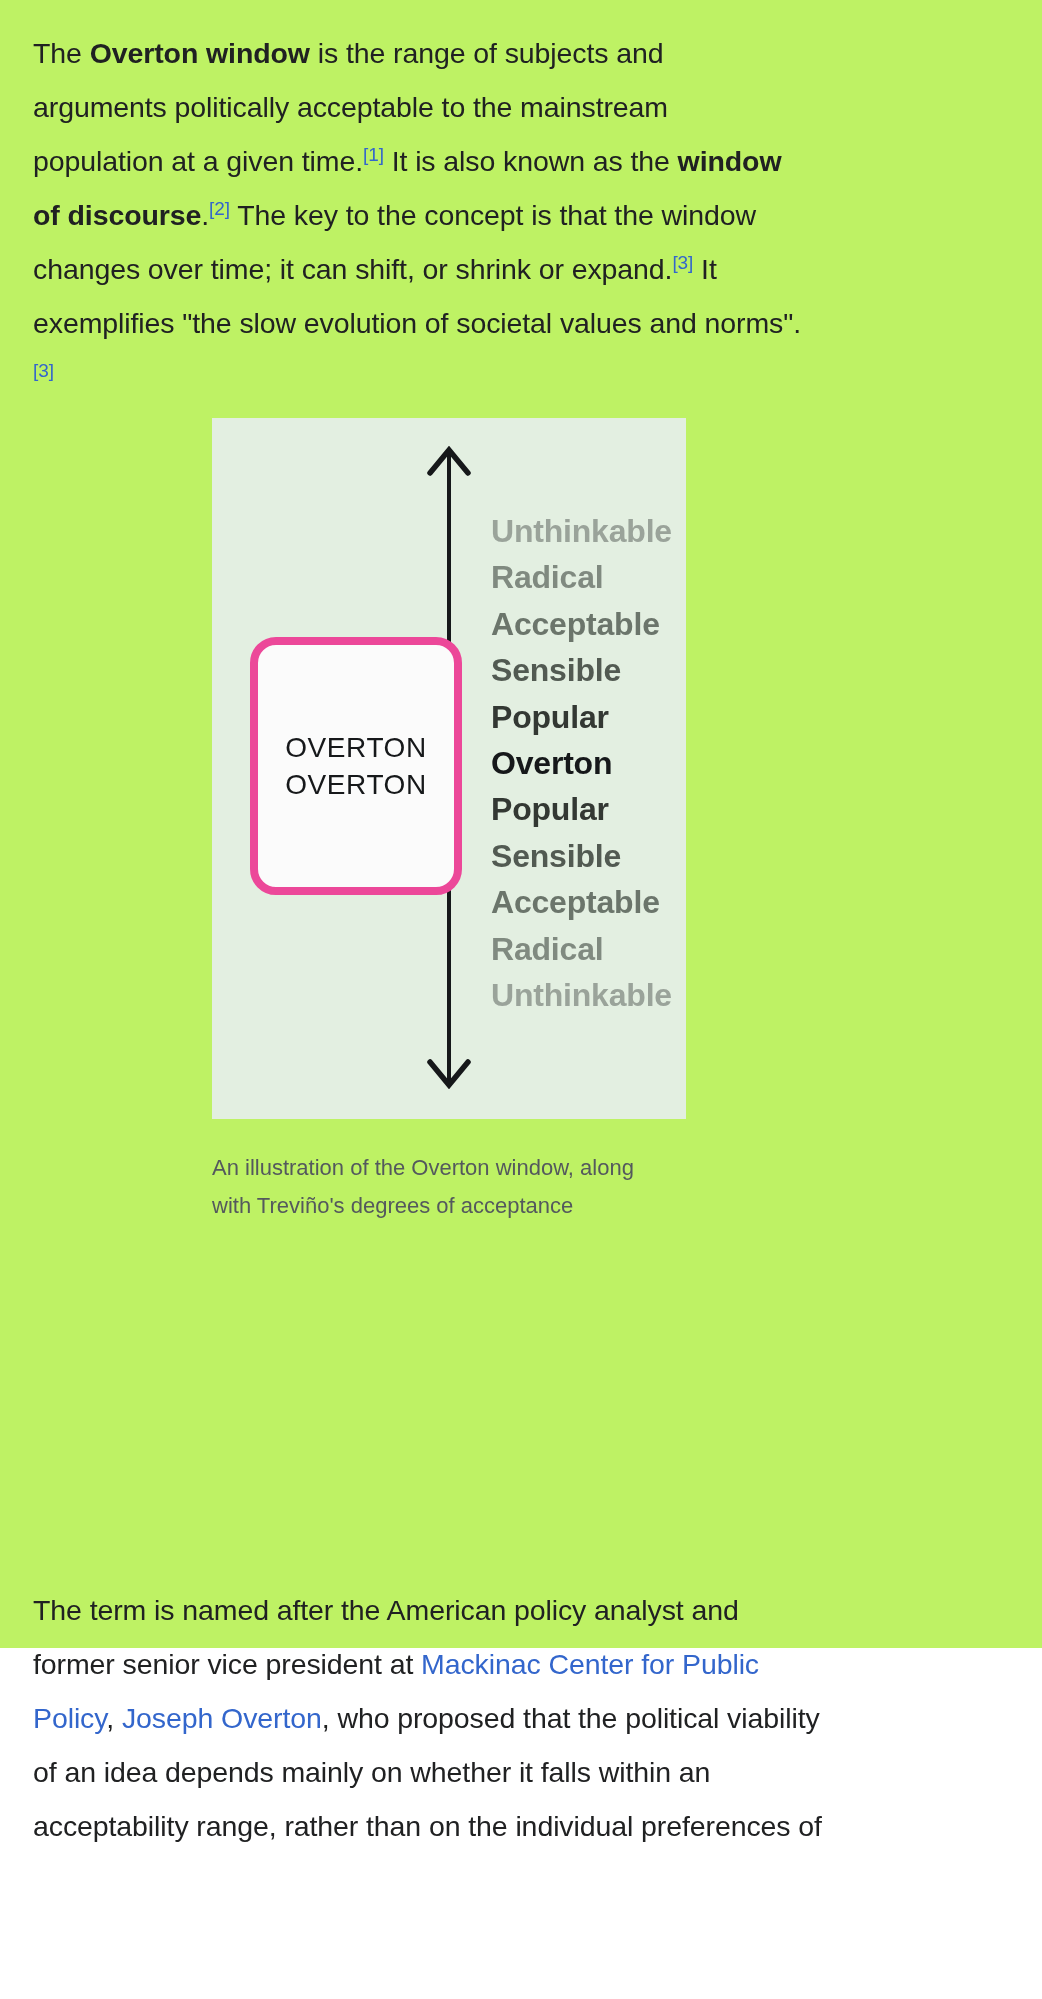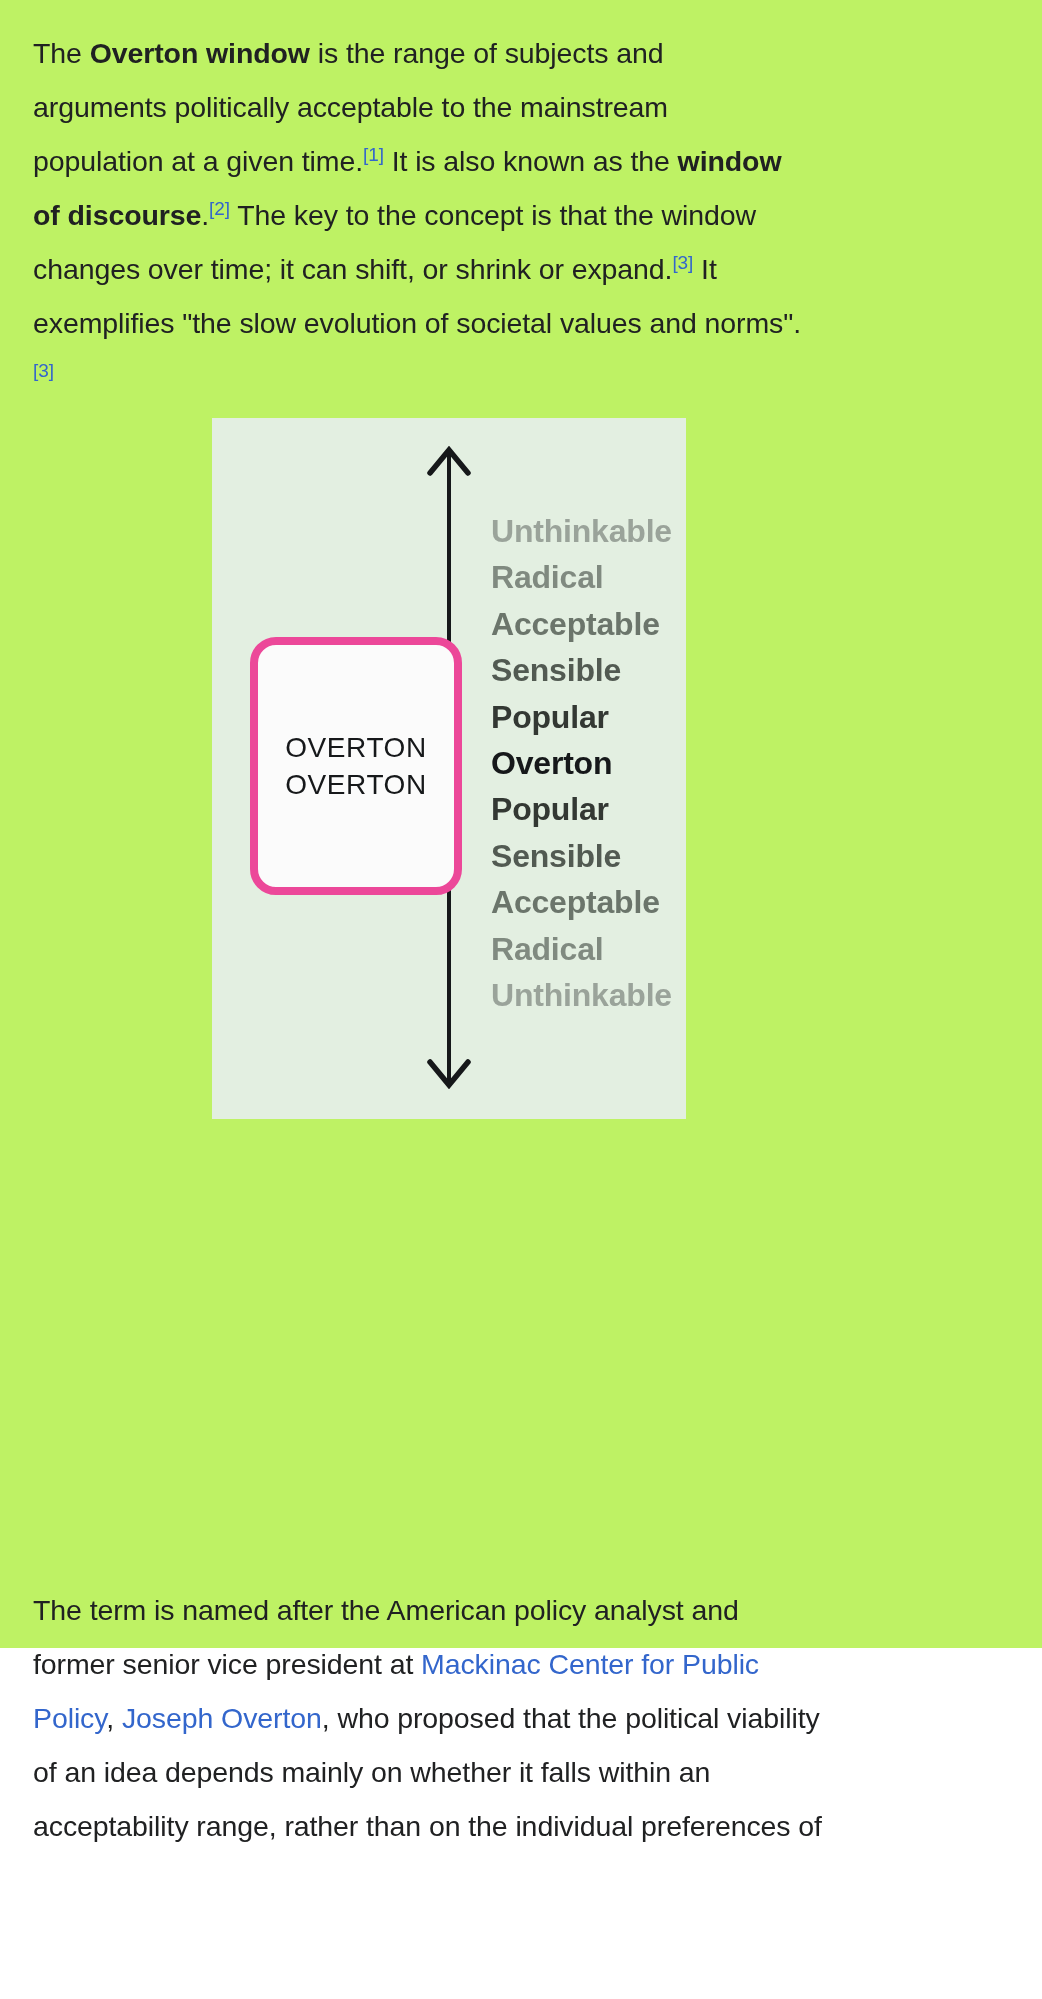--- a/index.html
+++ b/index.html
@@ -168,17 +168,18 @@
           <span class="lab" style="color: rgb(22, 24, 26);">Overton</span>
           <span class="lab" style="color: rgb(51, 56, 51);">Popular</span>
           <span class="lab" style="color: rgb(82, 90, 82);">Sensible</span>
           <span class="lab" style="color: rgb(107, 117, 107);">Acceptable</span>
           <span class="lab" style="color: rgb(128, 138, 128);">Radical</span>
           <span class="lab" style="color: rgb(154, 163, 154);">Unthinkable</span>
         </div>
 
     </div>
 
+    <figcaption class="caption">An illustration of the Overton window, along with Treviño's degrees of acceptance</figcaption>
   </figure>
 
   <p class="prose" id="closing-paragraph"><span>The term is named after the American policy analyst and former senior vice president at </span><a class="wlink" href="#">Mackinac Center for Public Policy</a><span>, </span><a class="wlink" href="#">Joseph Overton</a><span>, who proposed that the political viability of an idea depends mainly on whether it falls within an acceptability range, rather than on the individual preferences of</span></p>
 
 </div>
 
 </body></html>

